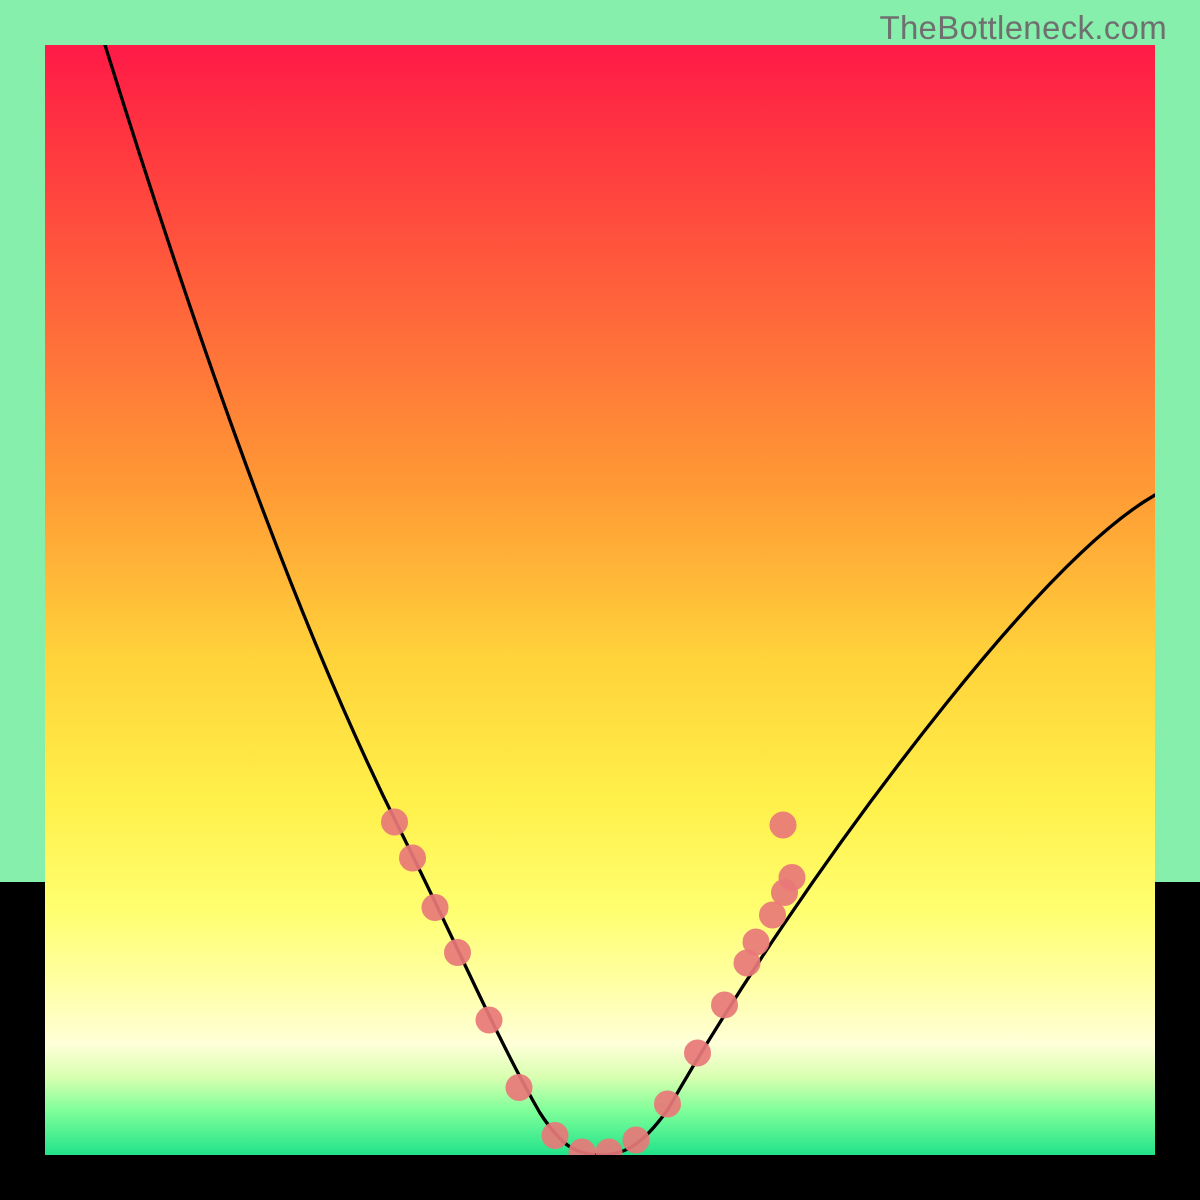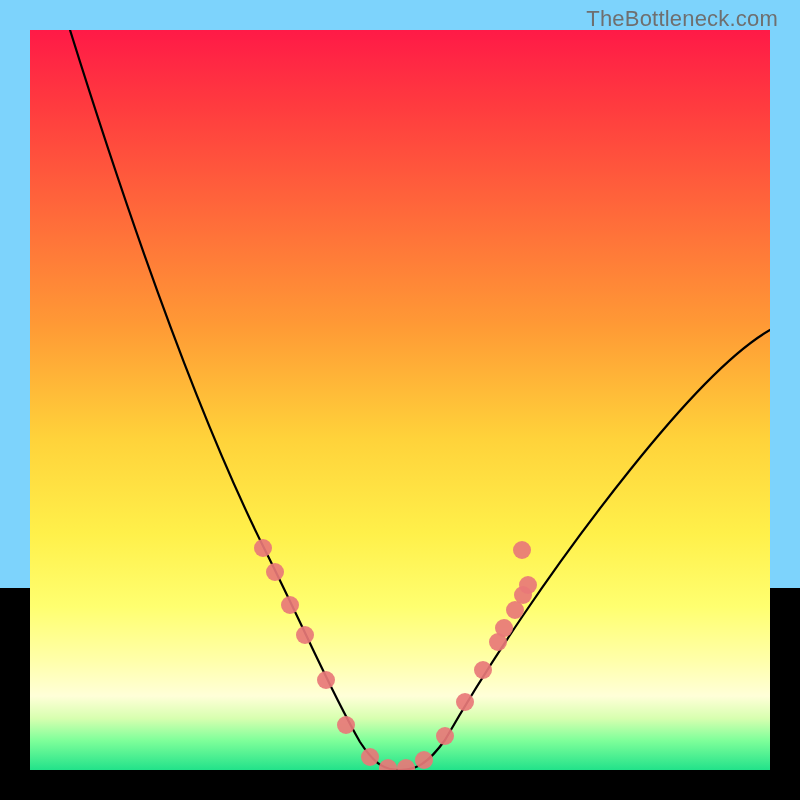--- a/index.html
+++ b/index.html
@@ -10,21 +10,21 @@
     background: #000;
     overflow: hidden;
     font-family: Arial, Helvetica, sans-serif;
   }
   .frame {
     position: absolute;
     left: 0;
     top: 0;
     width: 800px;
     height: 588px;
-    background: #7dd3fc;
+    background: #86efac;
   }
   .plot {
     position: absolute;
     left: 30px;
     top: 30px;
     width: 740px;
     height: 740px;
     background: linear-gradient(to bottom,
       #ff1a47 0%,
       #ff3a3f 10%,

